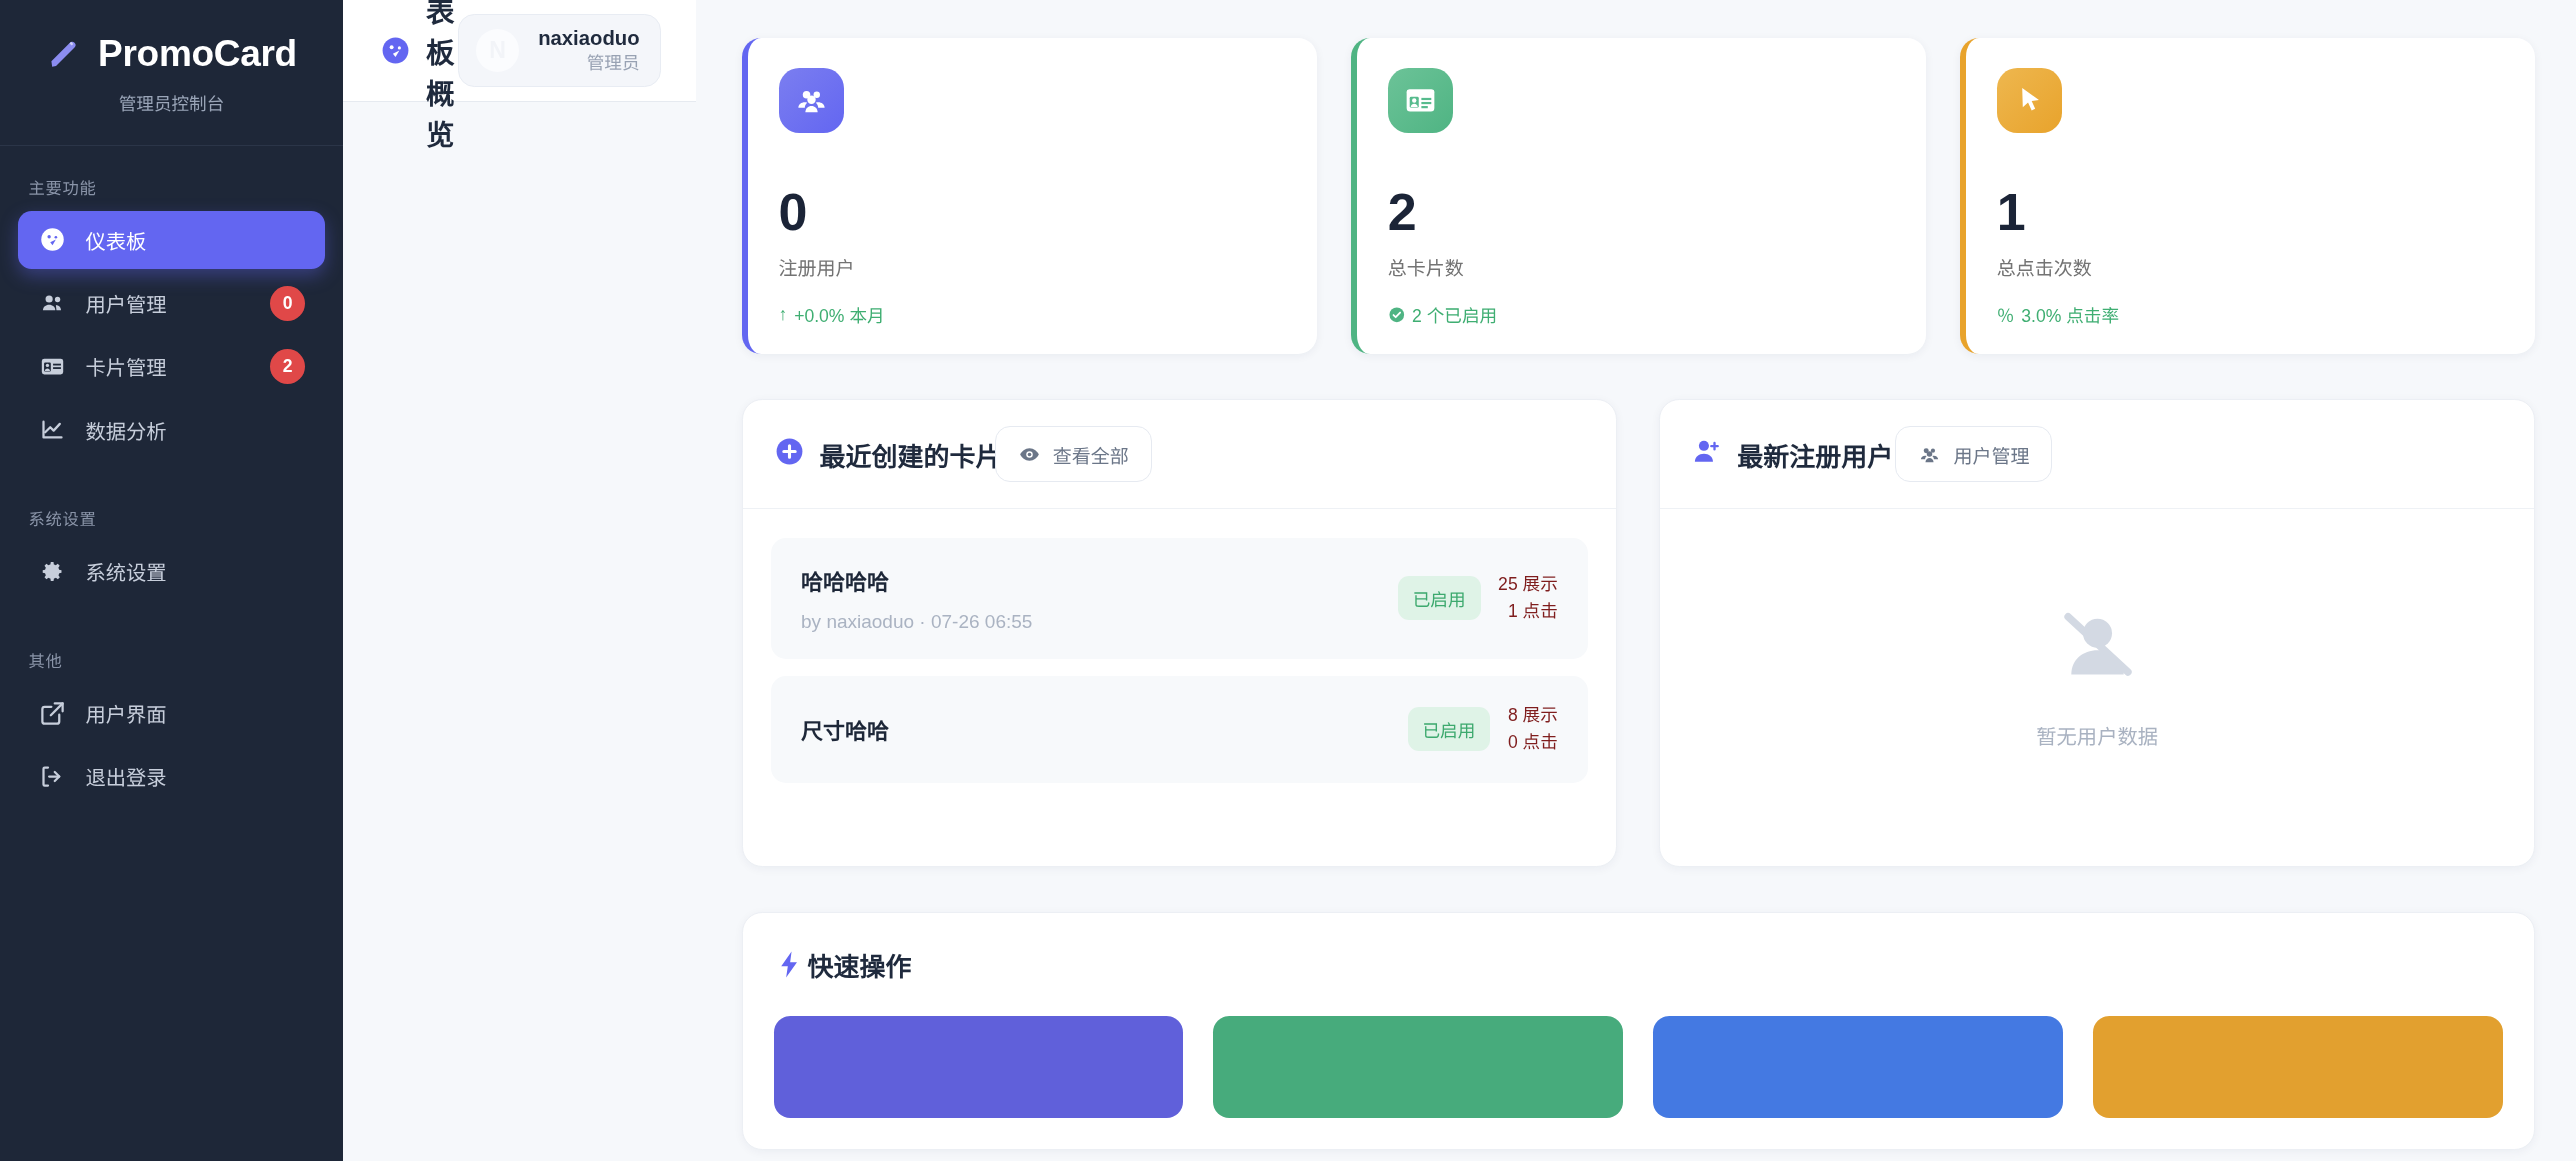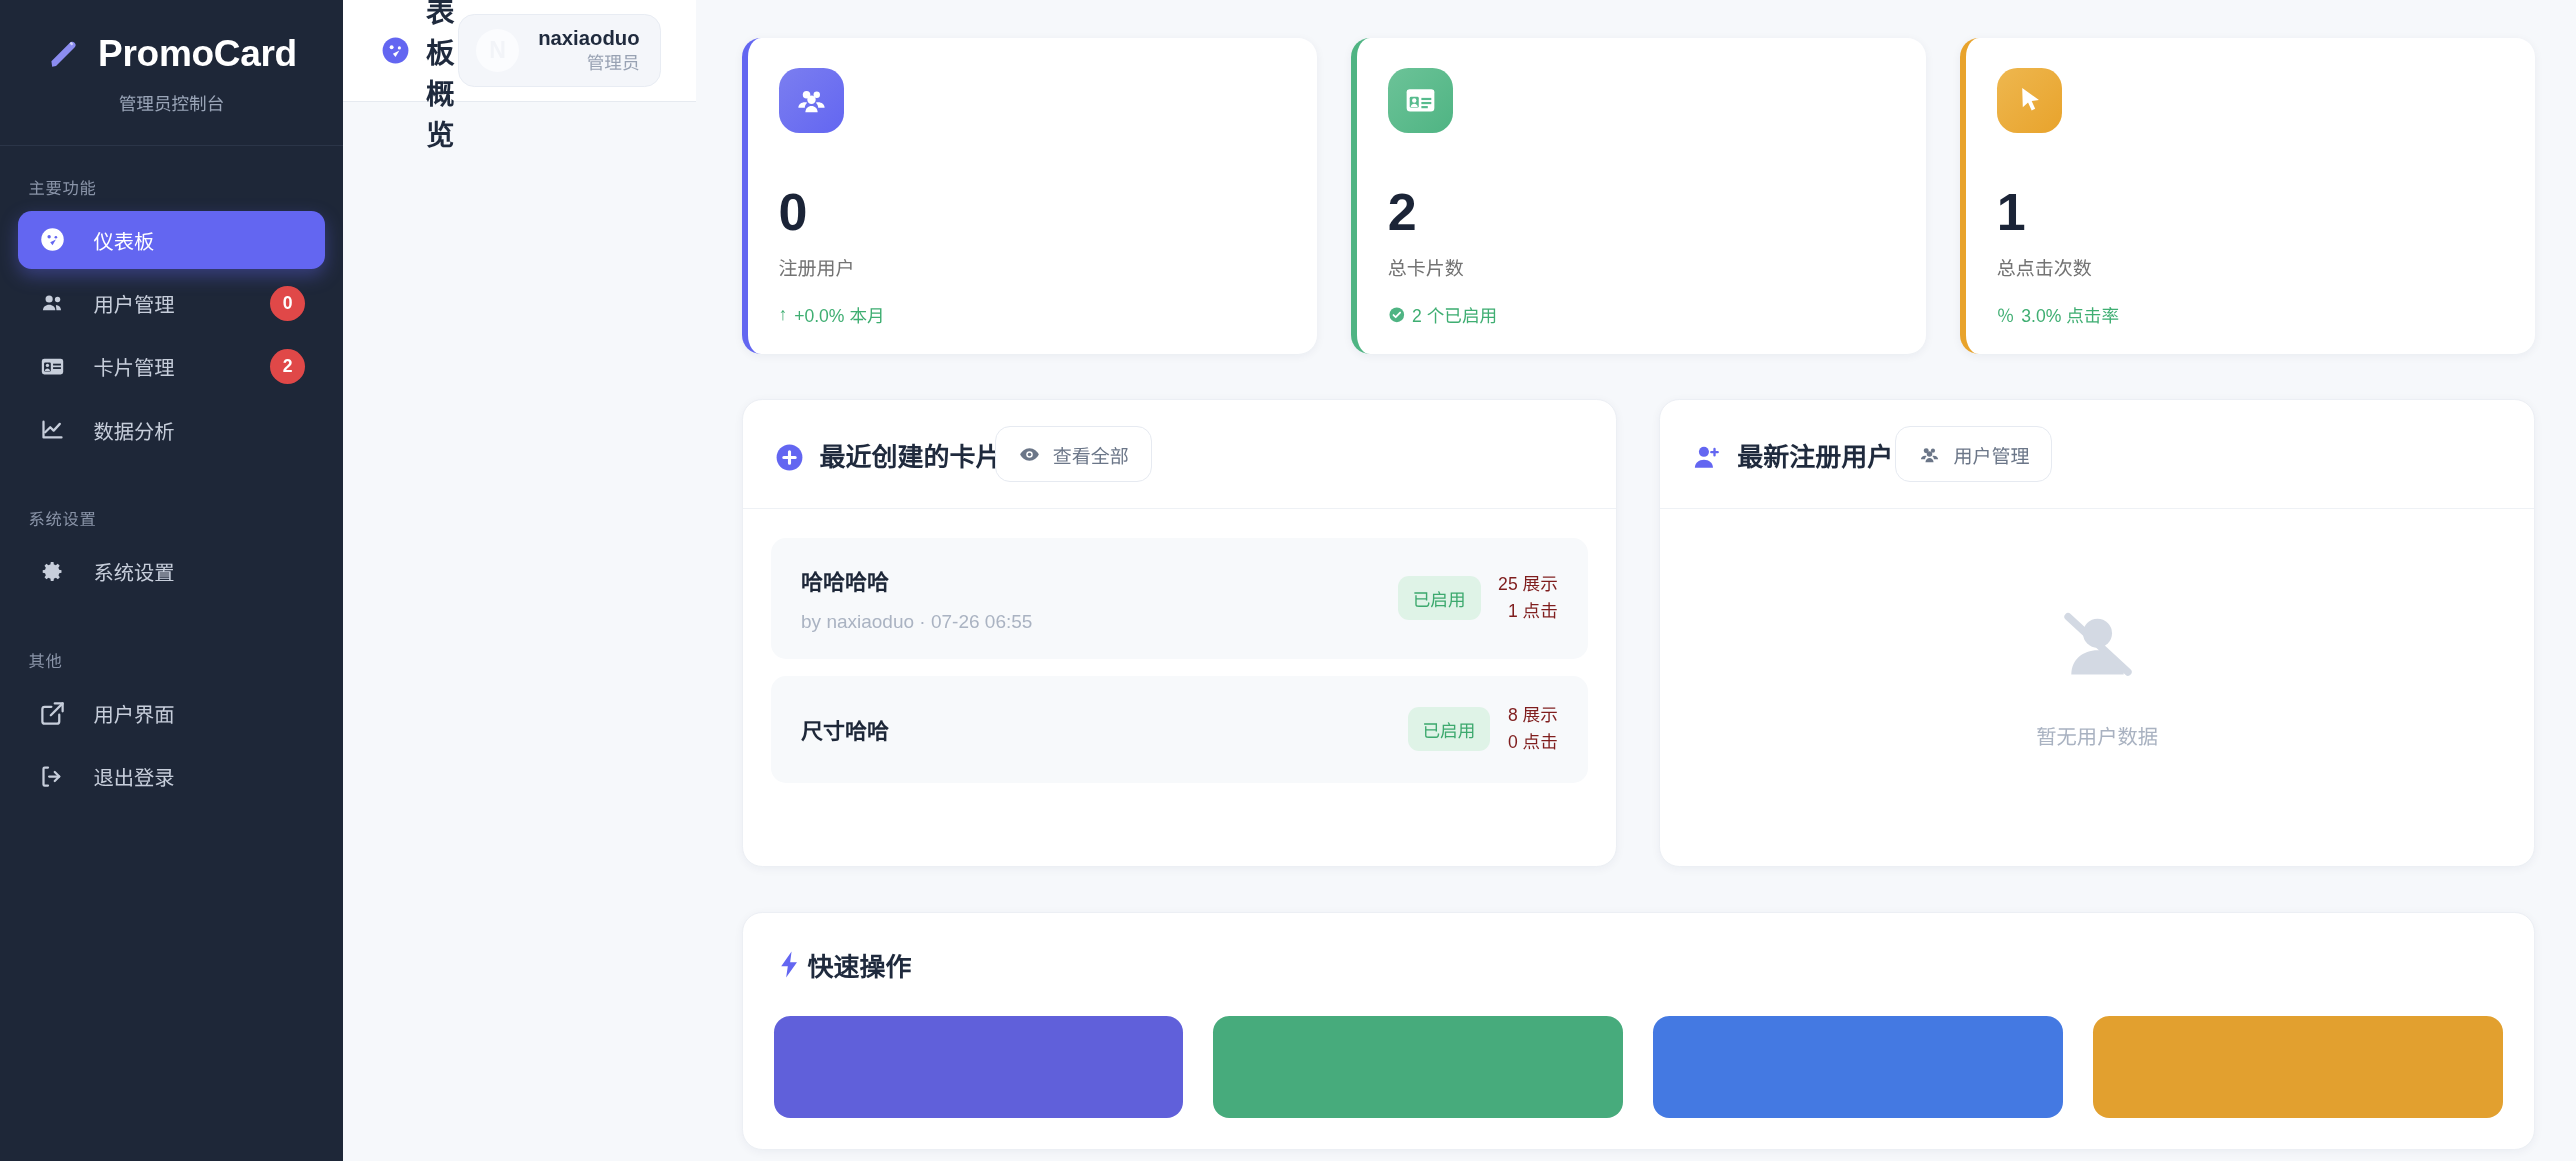--- a/index.html
+++ b/index.html
@@ -38,21 +38,21 @@
     border-radius:13.6px;
     color:#c7cedb; font-size:20.3px;
     position:relative;
   }
   .nav-item.active{
     background:#6366f1; color:#ffffff;
     box-shadow:0 6.8px 17.6px rgba(99,102,241,0.38);
   }
   .nav-ico{ width:30px; height:30px; flex:0 0 30px; display:flex; align-items:center; justify-content:center; margin-right:17.6px; }
   .nav-ico svg{ width:27px; height:27px; }
-  .nav-label{ flex:1 1 auto;margin-left:8px; }
+  .nav-label{ flex:1 1 auto; }
   .badge{
     min-width:35px; height:35px; padding:0 9.5px;
     border-radius:17.6px; background:#e04848; color:#fff;
     font-size:17.6px; font-weight:bold;
     display:flex; align-items:center; justify-content:center;
   }
 
   
   .main{ flex:1 1 auto; height:1161px; display:flex; flex-direction:row; overflow:hidden; }
 
@@ -117,21 +117,21 @@
     display:flex; flex-direction:column;
     min-height:468px;
   }
   .panel-head{
     height:109px; flex:0 0 109px;
     border-bottom:0.7px solid #eef1f5;
     display:flex; align-items:center;
     padding:0 31px;
     position:relative;
   }
-  .panel-title{ display:flex; align-items:flex-end; gap:15px; }
+  .panel-title{ display:flex; align-items:flex-start; gap:15px; }
   .panel-title-ico{ width:31px; height:31px; flex:0 0 31px; }
   .panel-title-text{ font-size:26px; font-weight:bold; color:#1f2a3d; white-space:nowrap; }
   .panel-action{
     position:absolute; left:252px;
     display:flex; align-items:center; gap:12.2px;
     background:#ffffff; border:0.7px solid #e6eaf1;
     border-radius:15px; padding:13.6px 22px;
     font-size:19px; color:#6b7688;
     white-space:nowrap;
   }

